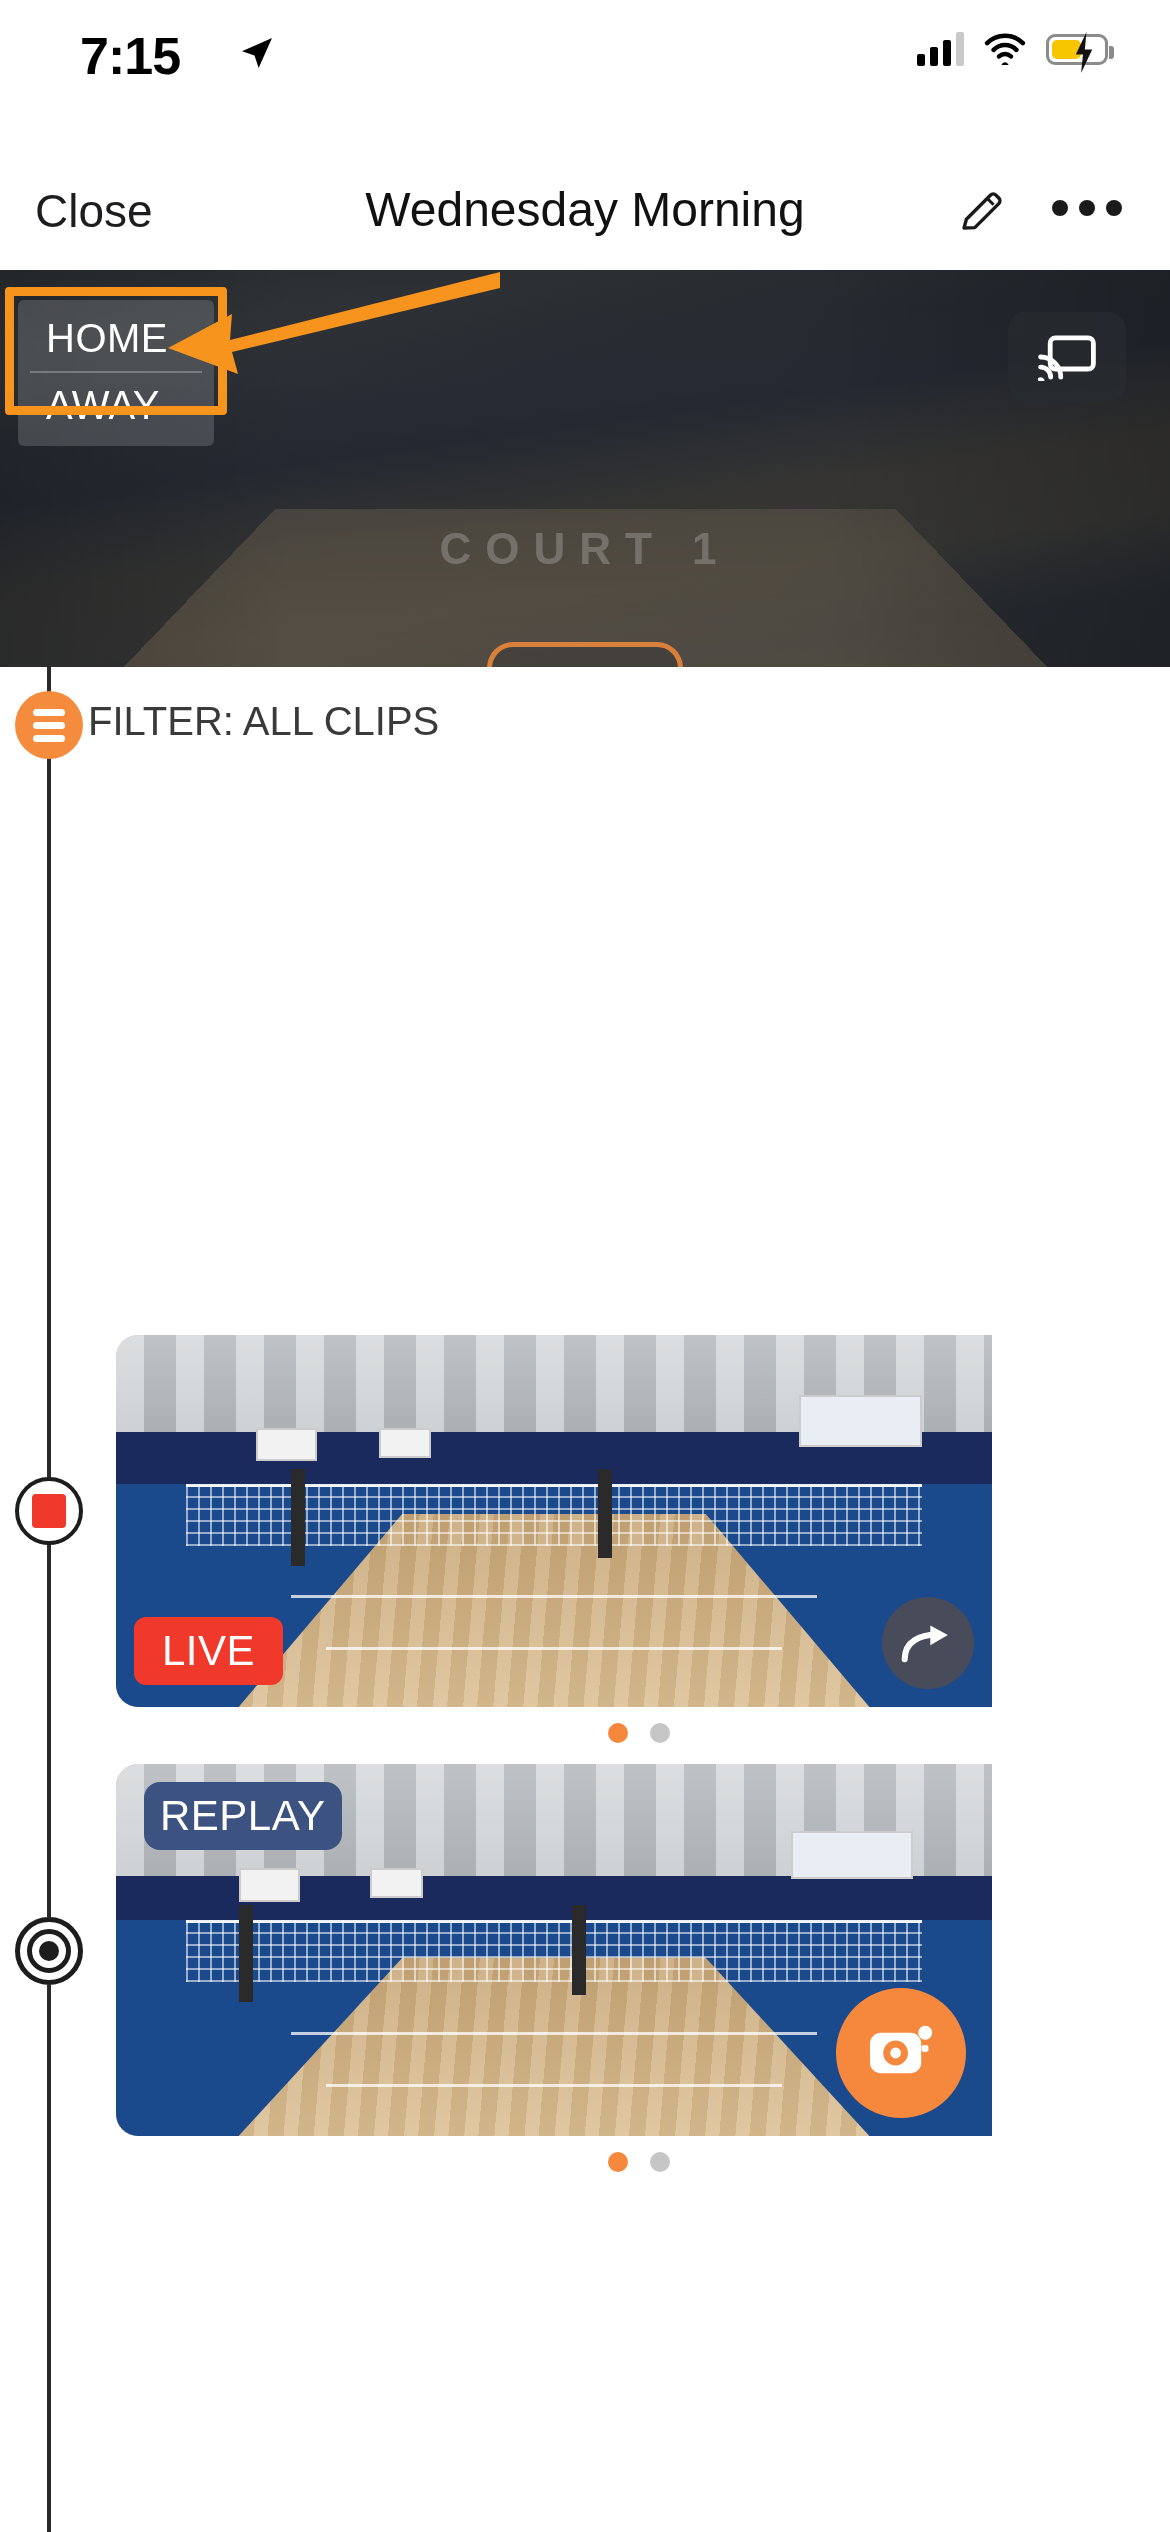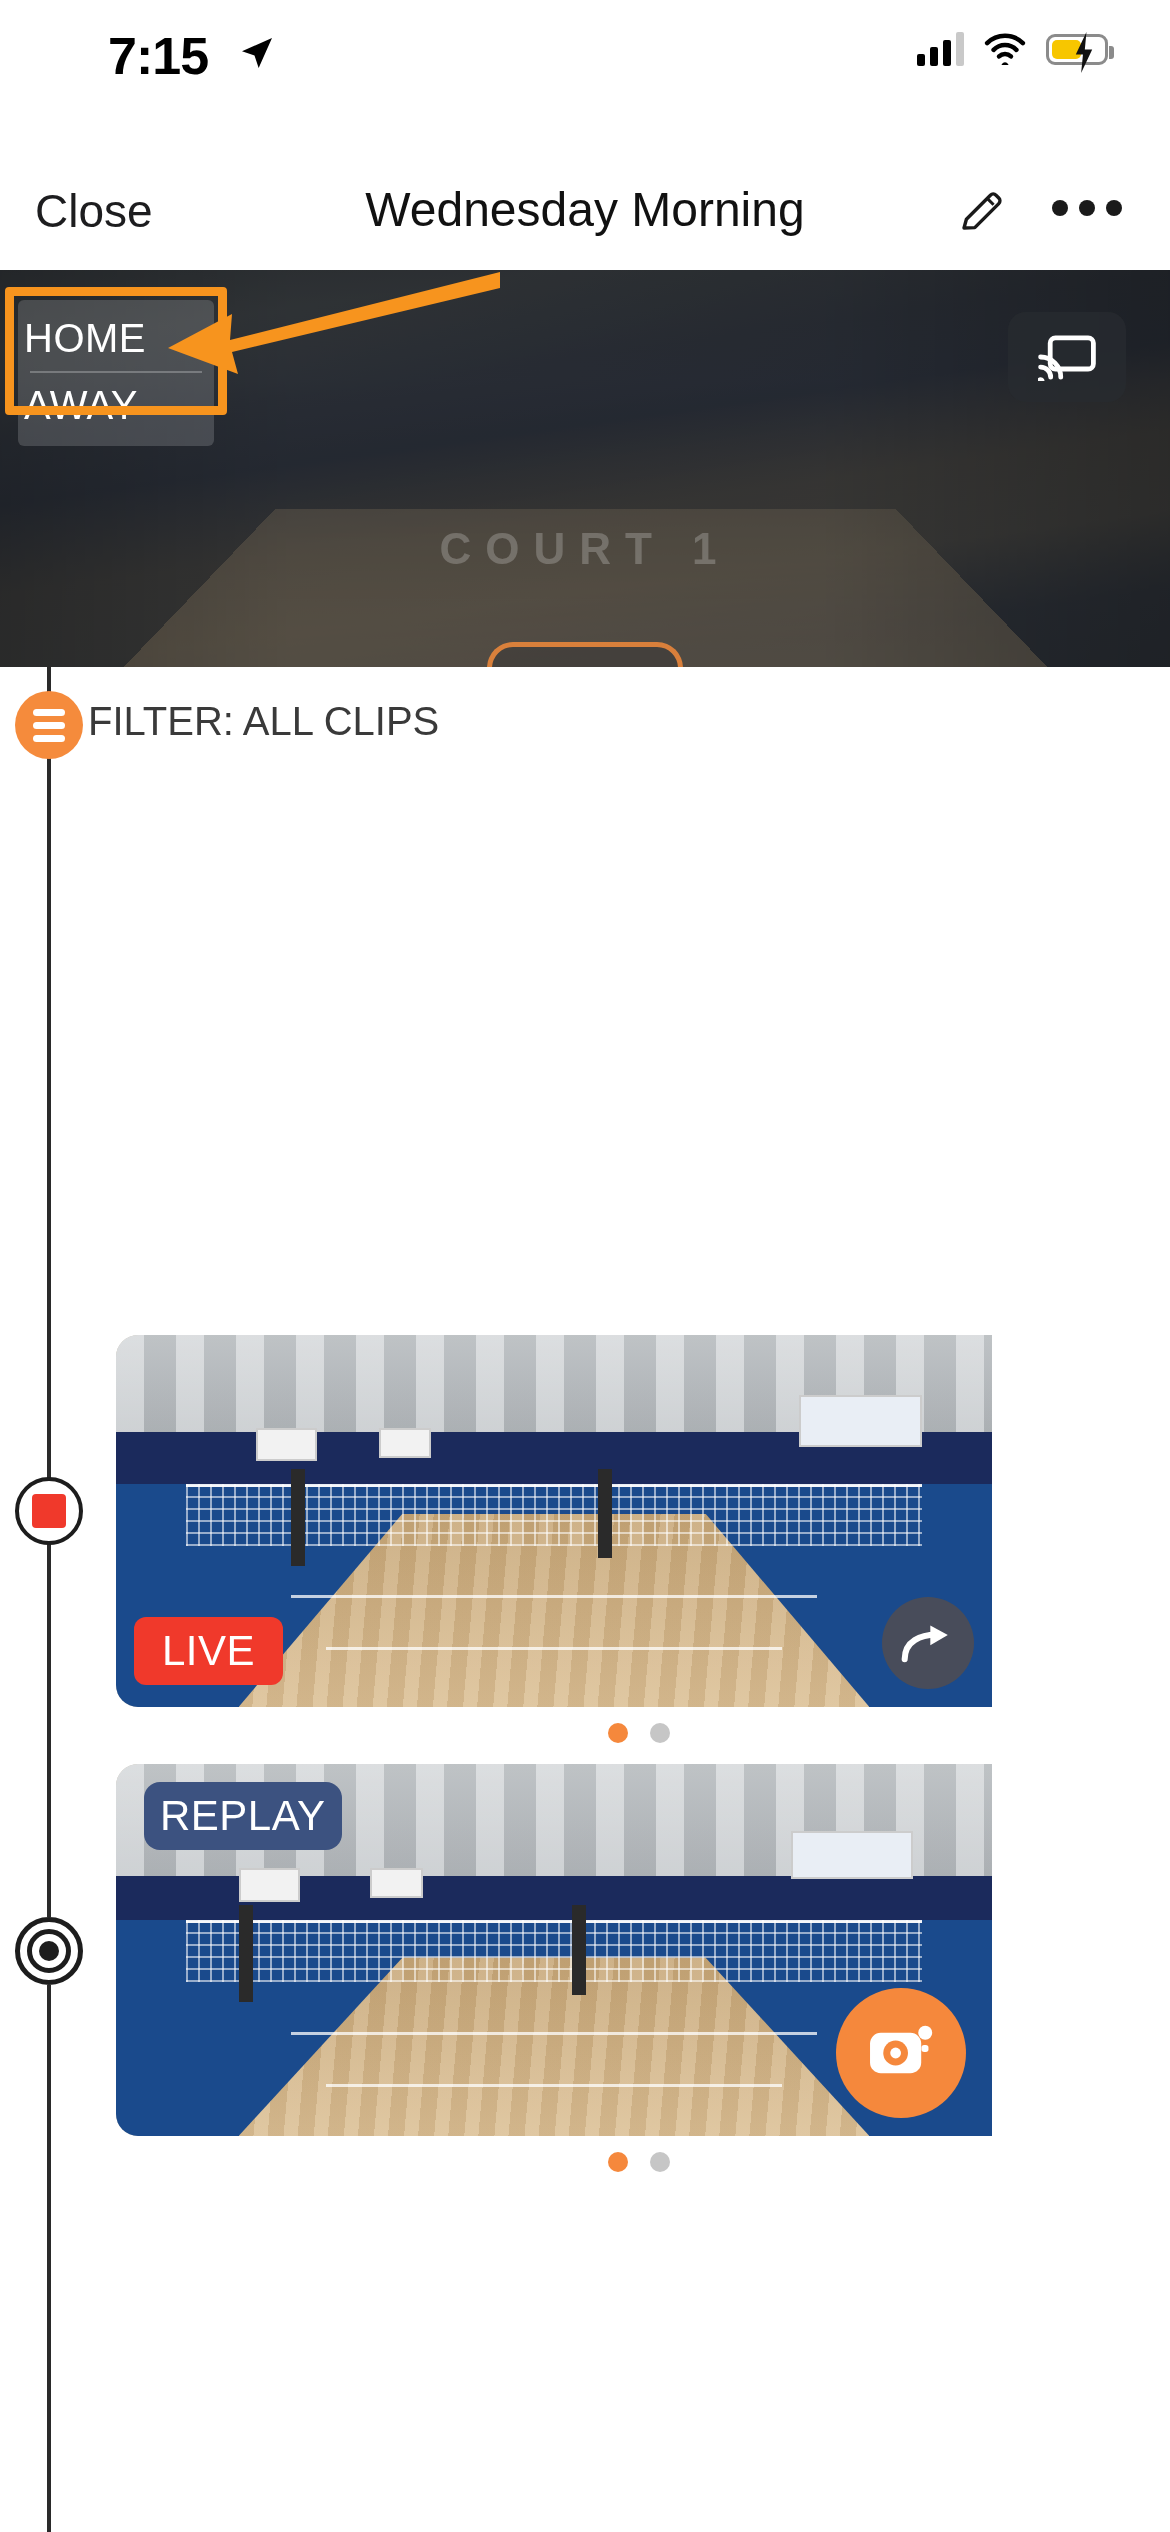--- a/index.html
+++ b/index.html
@@ -4,21 +4,21 @@
 <style>
   * { margin:0; padding:0; box-sizing:border-box; }
   html,body { width:1170px; height:2532px; background:#ffffff;
     font-family:"Liberation Sans", sans-serif; overflow:hidden; }
 
   .phone { position:relative; width:1170px; height:2532px; background:#fff; }
 
   
   .statusbar { position:relative; height:160px; }
   .sb-time { position:absolute; left:80px; top:26px; font-size:52px; font-weight:700;
-    color:#000; letter-spacing:-1px;margin-left:28px; }
+    color:#000; letter-spacing:-1px; }
   .sb-loc { position:absolute; left:237px; top:33px; width:40px; height:40px; }
   .sb-right { position:absolute; right:62px; top:32px; display:flex; align-items:center; gap:20px; }
   .bars { display:flex; align-items:flex-end; gap:5px; height:34px; }
   .bars i { display:block; width:8px; background:#000; border-radius:2px; }
   .bars i:nth-child(1){height:12px;} .bars i:nth-child(2){height:19px;}
   .bars i:nth-child(3){height:26px;} .bars i:nth-child(4){height:34px;background:#c9c9c9;}
   .batt { position:relative; width:62px; height:31px; border:3px solid #8b8b8b;
     border-radius:9px; }
   .batt::after{content:"";position:absolute;right:-9px;top:9px;width:5px;height:13px;
     background:#8b8b8b;border-radius:0 3px 3px 0;}
@@ -48,21 +48,21 @@
   .hero-bg::after{ content:""; position:absolute; inset:0;
     background:linear-gradient(90deg,rgba(0,0,0,.25),rgba(0,0,0,0) 25%,rgba(0,0,0,0) 70%,rgba(0,0,0,.3));}
   .hero-scrim { position:absolute; inset:0; background:rgba(35,38,40,.45); }
 
   .court-watermark { position:absolute; left:0; right:0; top:254px; text-align:center;
     font-size:44px; letter-spacing:14px; color:rgba(255,255,255,.22); font-weight:600; }
 
   
   .scorebox { position:absolute; left:18px; top:30px; width:196px;
     background:rgba(255,255,255,.16); border-radius:6px; padding:10px 0 12px 0; }
-  .scorebox .row { font-size:40px; color:#fff; padding:6px 0 6px 6px; letter-spacing:.5px; }
+  .scorebox .row { font-size:40px; color:#fff; padding:6px 0 6px 28px; letter-spacing:.5px; }
   .scorebox .sep { height:2px; background:rgba(255,255,255,.25); margin:4px 12px; }
   .annot-box { position:absolute; left:5px; top:17px; width:222px; height:128px;
     border:9px solid #F7941E; border-radius:4px; pointer-events:none; }
   .annot-arrow { position:absolute; left:160px; top:0px; width:340px; height:110px; }
 
   
   .cast-btn { position:absolute; right:44px; top:42px; width:118px; height:90px;
     background:rgba(40,44,48,.78); border-radius:18px; display:flex;
     align-items:center; justify-content:center; }
 

